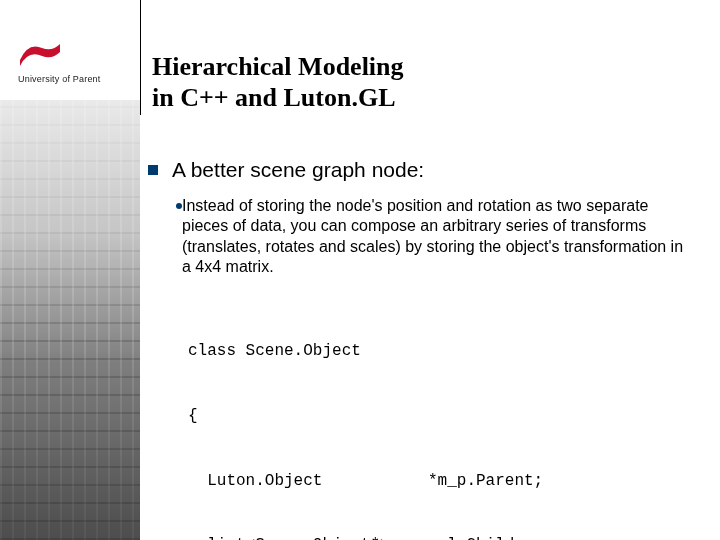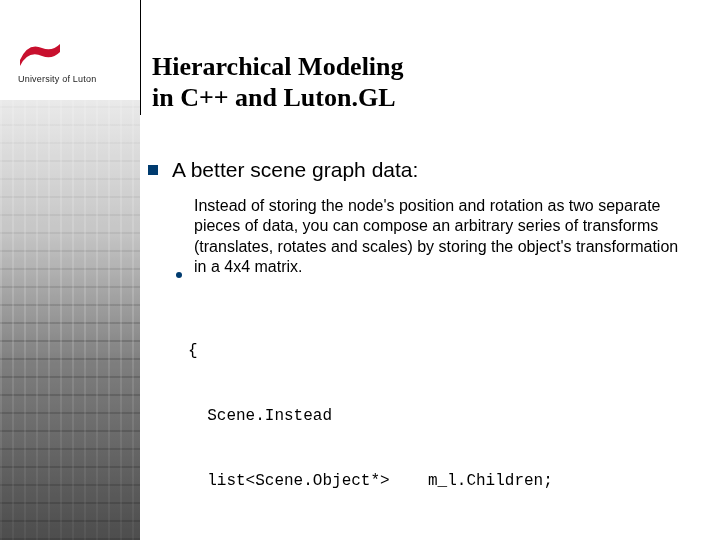--- a/index.html
+++ b/index.html
@@ -86,22 +86,22 @@
     background: #003b6f;
     margin-top: 7px;
     flex: 0 0 auto;
   }
   .b1-text {
     font-size: 21px;
     color: #000;
   }
   .bullet2 {
     display: flex;
-    align-items: flex-end;
-    gap: 12px;
+    align-items: flex-start;
+    gap: 0;
     margin-left: 28px;
     margin-bottom: 20px;
   }
   .dot {
     width: 6px;
     height: 6px;
     border-radius: 50%;
     background: #003b6f;
     margin-top: 7px;
     flex: 0 0 auto;
@@ -126,48 +126,50 @@
 <body>
 
 <div class="bg-photo"></div>
 
 <div class="logo">
   <div class="logo-mark">
     <svg width="44" height="30" viewBox="0 0 44 30">
       <path d="M2 22 Q10 4 24 10 Q34 14 42 6 L42 14 Q34 22 24 18 Q10 12 2 28 Z" fill="#c8102e"></path>
     </svg>
   </div>
-  <div class="logo-text">University of Luton</div>
+  <div class="logo-text">University of Parent</div>
 </div>
 
 <div class="vline"></div>
 
 <div class="title-block">
   <h1>
     <span>Hierarchical Modeling</span><br>
     <span>in C++ and Luton.GL</span>
   </h1>
 </div>
 
 <div class="content">
 
   <div class="bullet1">
     <div class="sq"></div>
-    <div class="b1-text">A better scene graph data:</div>
+    <div class="b1-text">A better scene graph node:</div>
   </div>
 
   <div class="bullet2">
     <div class="dot"></div>
     <div class="b2-text">Instead of storing the node's position and rotation as two separate pieces of data, you can compose an arbitrary series of transforms (translates, rotates and scales) by storing the object's transformation in a 4x4 matrix.</div>
   </div>
 
   <div class="code">
+    <div>class Scene.Object</div>
     <div>{</div>
     <div class="code-row">
-      <span class="code-col1">  Scene.Instead</span>
+      <span class="code-col1">  Luton.Object</span>
+      <span>*m_p.Parent;</span>
     </div>
     <div class="code-row">
       <span class="code-col1">  list&lt;Scene.Object*&gt;</span>
       <span>m_l.Children;</span>
     </div>
     
     
   </div>
 
 </div>

